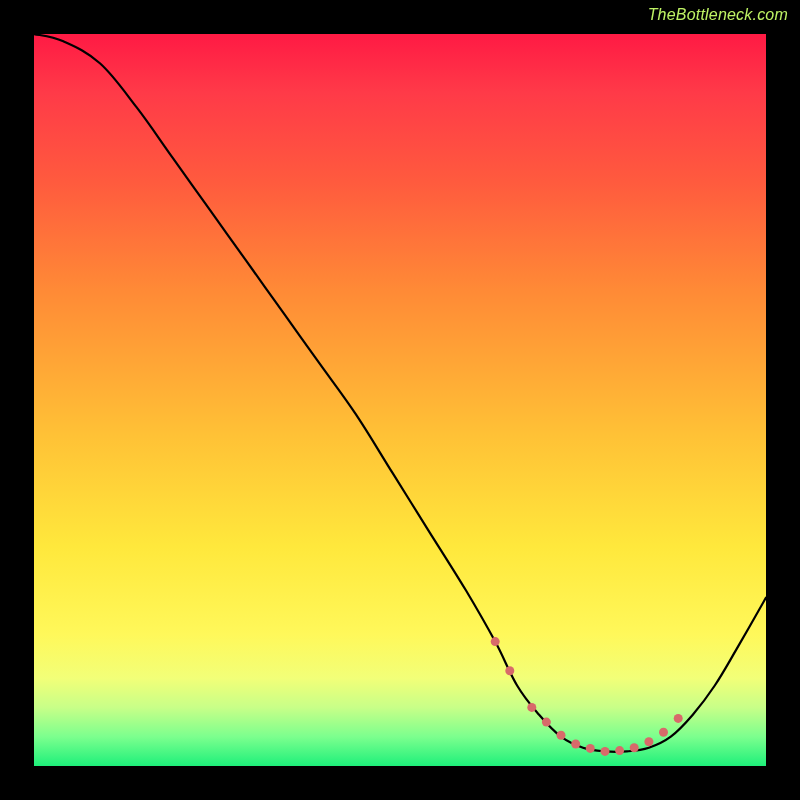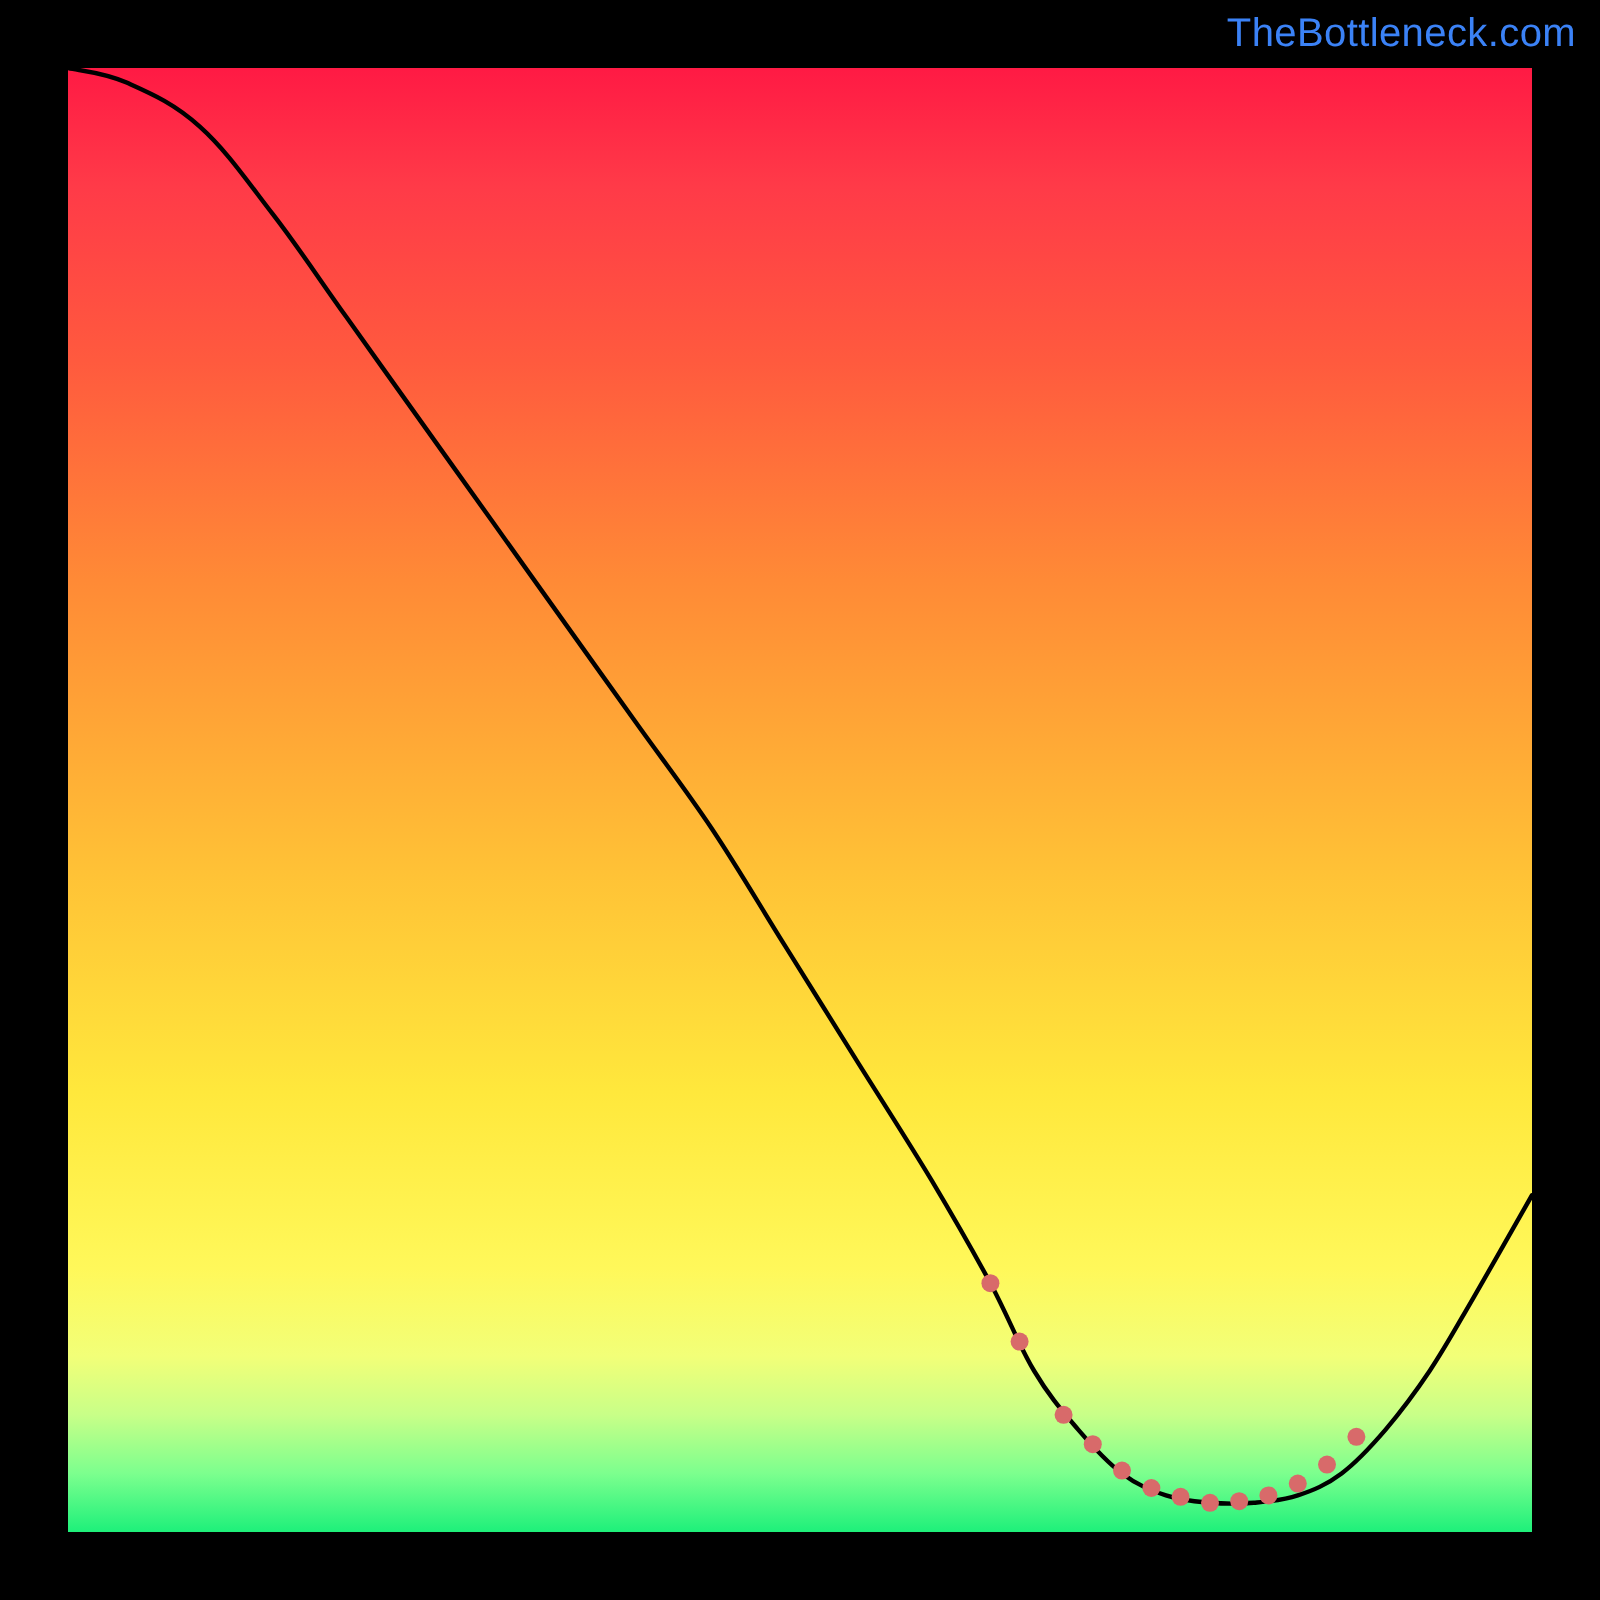--- a/index.html
+++ b/index.html
@@ -36,25 +36,26 @@
       #f2ff78 88%,
       #c8ff88 92%,
       #7cff8e 96%,
       #1ef07a 100%
     );
   }
   .watermark {
     position: absolute;
     top: 6px;
     right: 12px;
-    color: #3b82f6;
-    font-size: 20px;
+    color: #bef264;
+    font-size: 16px;
     font-weight: 500;
     letter-spacing: 0.2px;
     user-select: none;
+    font-style: italic;
   }
   svg.curve {
     position: absolute;
     inset: 0;
     width: 100%;
     height: 100%;
   }
 </style>
 </head>
 <body>

